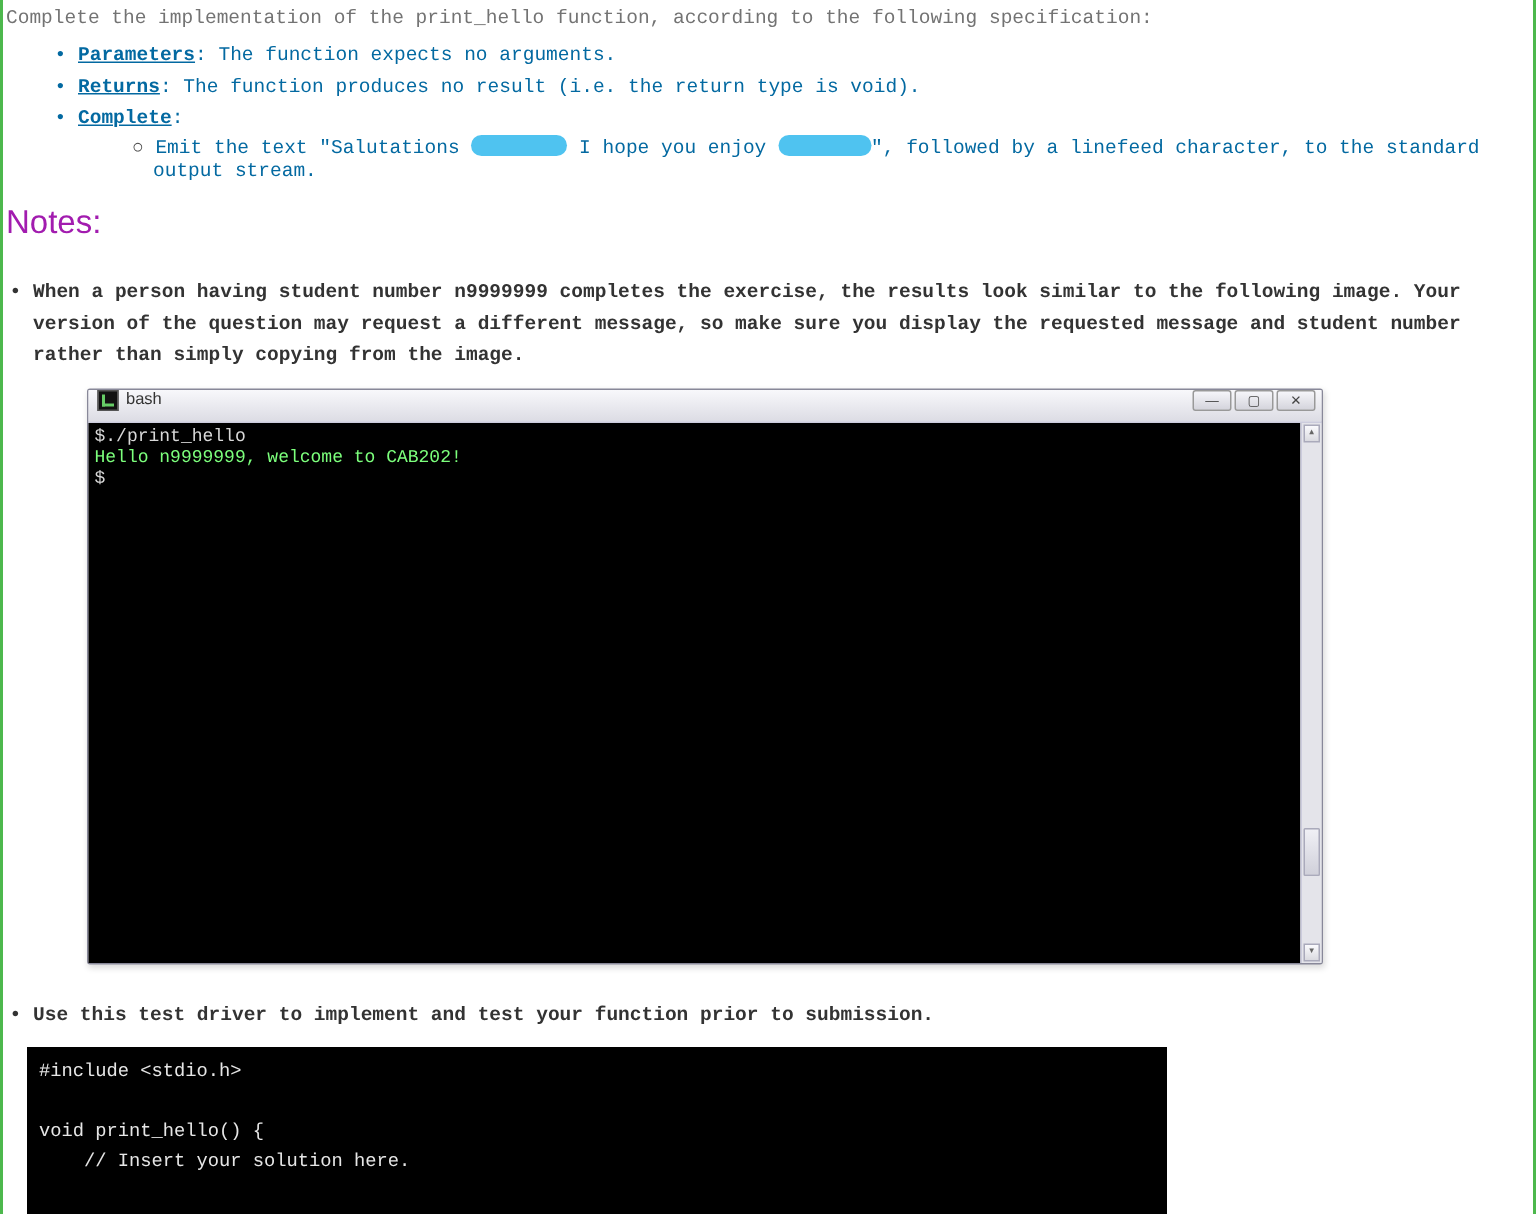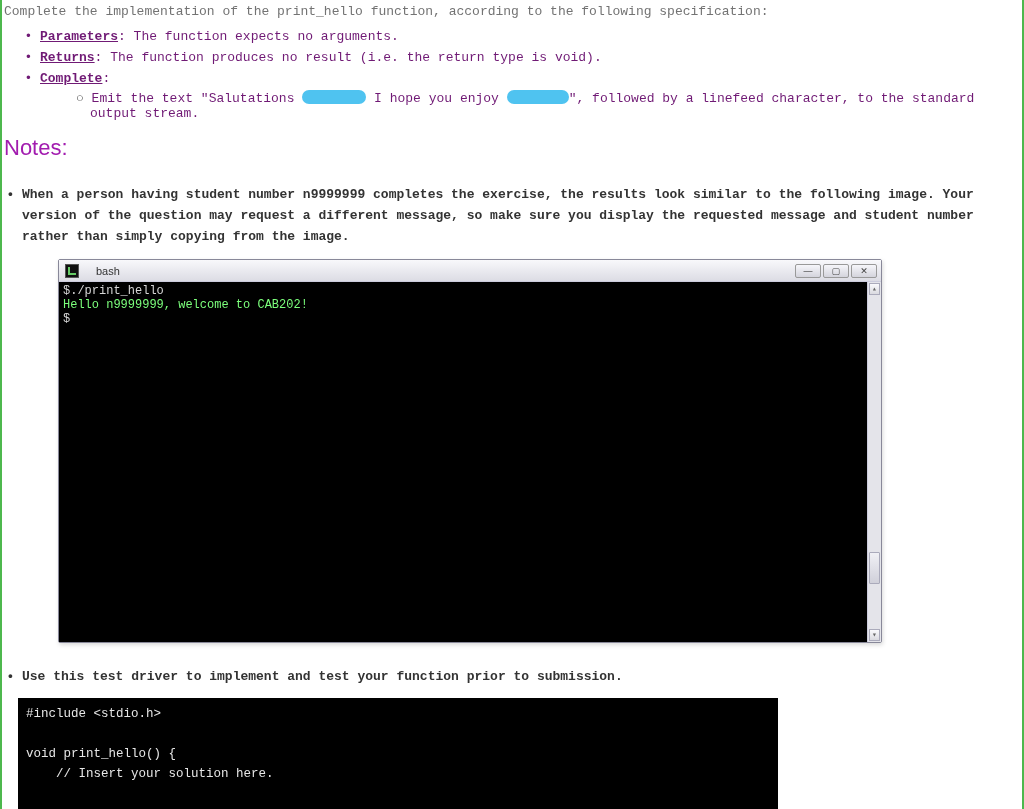--- a/index.html
+++ b/index.html
@@ -11,21 +11,21 @@
     color: #333;
     background: #fff;
     border-left: 2px solid #4db84d;
     border-right: 2px solid #4db84d;
     min-height: 809px;
     width: 1024px;
   }
   .spec { padding: 0 6px 0 2px; }
   .para { margin: 4px 0 10px 0; color: #737373; }
   ul.level1 { margin: 6px 0 8px 36px; padding: 0; }
-  ul.level1 > li { margin: 6px 0; color: #701a75; }
+  ul.level1 > li { margin: 6px 12px; color: #0369a1; }
   ul.level1 > li::marker { content: "• "; }
   ul.level2 { margin: 4px 0 4px 36px; padding: 0; list-style: none; }
   ul.level2 > li { margin: 4px 0; text-indent: -14px; padding-left: 14px; }
   ul.level2 > li::before { content: "○ "; color: #444; }
   .bold { font-weight: bold; }
   .under { text-decoration: underline; }
   .h2 {
     font-family: sans-serif;
     font-size: 22px;
     font-weight: 400;
@@ -48,29 +48,28 @@
   .term-wrap {
     margin: 12px 0 12px 56px;
     width: 824px;
     background: #e9e9ed;
     border: 1px solid #889;
     border-radius: 2px;
     box-shadow: 1px 2px 4px rgba(0,0,0,0.15);
   }
   .titlebar {
     display: flex;
-    align-items: center;
+    align-items: flex-start;
     height: 22px;
     background: linear-gradient(#f8f8fb, #dcdce4);
     border-bottom: 1px solid #ccd;
     padding: 0 4px 0 6px;
     font-family: Tahoma, sans-serif;
     font-size: 11px;
     color: #333;
-    gap: 12px;
   }
   .tb-icon {
     width: 14px; height: 14px;
     background: #111;
     border: 1px solid #555;
     margin-right: 5px;
     position: relative;
   }
   .tb-icon::after{
     content:"";

